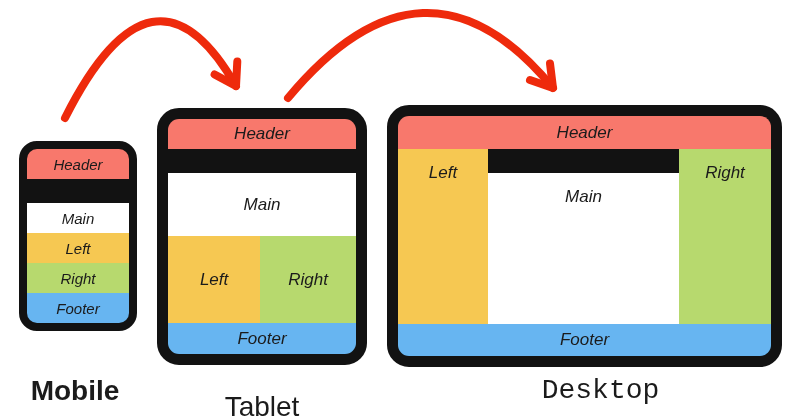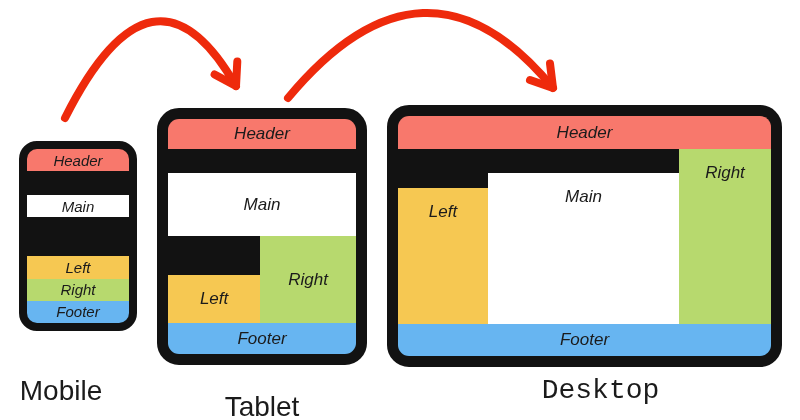--- a/index.html
+++ b/index.html
@@ -42,21 +42,21 @@
   .region {
     display: flex;
     align-items: center;
     justify-content: center;
     font-size: 17px;
     color: var(--text, #1a1a1a);
     overflow: hidden;
   }
   .r-header { background: var(--region-header, #f8766d); }
   .r-main   { background: var(--region-main, #ffffff); margin-top: 24px; }
-  .r-left   { background: var(--region-left, #f6c852); margin-top: 39px; }
+  .r-left   { background: var(--region-left, #f6c852); }
   .r-right  { background: var(--region-right, #b5d86e); }
   .r-footer { background: var(--region-footer, #67b5f1); }
 
   
   .mobile-frame {
     left: 19px; top: 141px;
     width: 118px; height: 190px;
     border-width: 8px;
     border-radius: 18px;
   }
@@ -98,21 +98,21 @@
   .desktop-frame .r-footer { height: 32px; flex: 0 0 auto; border-radius: 0 0 3px 3px; }
 
   
   .device-caption {
     position: absolute;
     top: 375px;
     text-align: center;
     font-size: 28px;
     color: var(--text, #1a1a1a);
   }
-  .caption-mobile  { left: 2px;  width: 118px; }
+  .caption-mobile  { left: 16px;  width: 118px; font-weight: bold; }
   .caption-tablet  { left: 157px; width: 210px; margin-top: 16px; }
   .caption-desktop { left: 403px; width: 395px; font-family: Liberation Mono, monospace; }
 </style>
 </head>
 <body>
 
 <div class="canvas">
 
   <svg class="arrows" viewBox="0 0 800 420" aria-hidden="true">
     <g>

